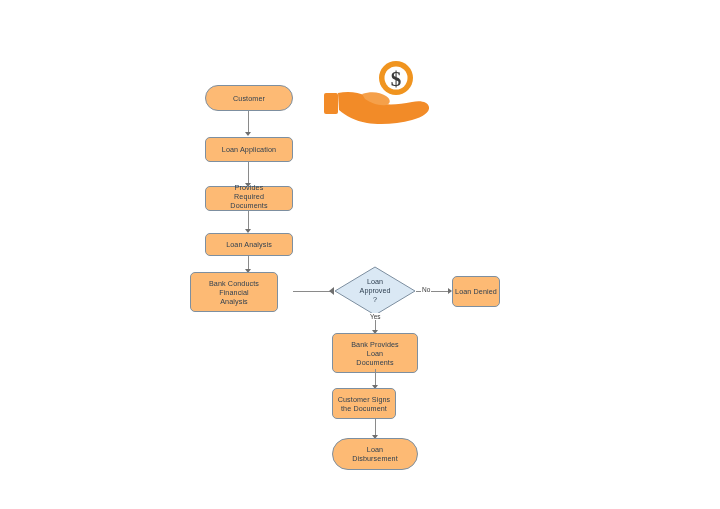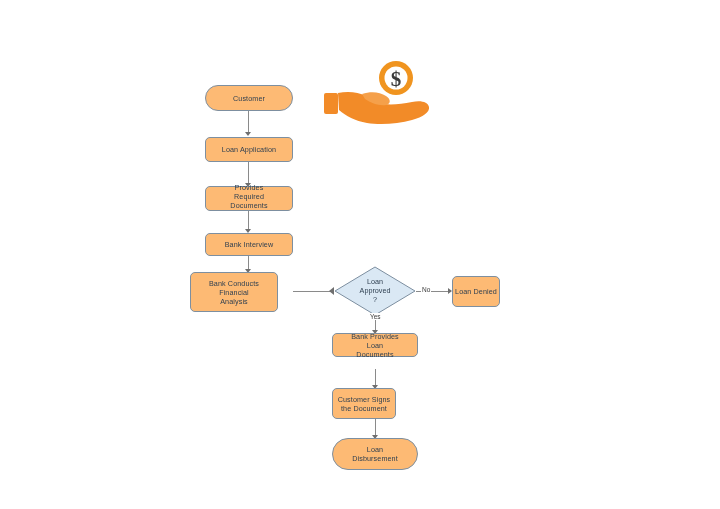--- a/index.html
+++ b/index.html
@@ -175,21 +175,21 @@
   <div class="node overflow" style="left:205px; top:186px; width:88px; height:25px;">
     <span class="lbl" style="top:-4px;">Provides
 Required
 Documents</span>
   </div>
 
   <div class="conn v" style="left:248px; top:211px; height:20px;"></div>
   <div class="arrow-down" style="left:245px; top:229px;"></div>
 
   <div class="node" style="left:205px; top:233px; width:88px; height:23px;">
-    <span class="lbl">Bank Interview</span>
+    <span class="lbl">Loan Analysis</span>
   </div>
 
   <div class="conn v" style="left:248px; top:256px; height:15px;"></div>
   <div class="arrow-down" style="left:245px; top:269px;"></div>
 
   <div class="node" style="left:190px; top:272px; width:88px; height:40px;">
     <span class="lbl">Bank Conducts
 Financial
 Analysis</span>
   </div>
@@ -211,21 +211,21 @@
   <div class="edge-label" style="left:421px; top:286px;">No</div>
 
   <div class="node" style="left:452px; top:276px; width:48px; height:31px;">
     <span class="lbl">Loan Denied</span>
   </div>
 
   <div class="conn v" style="left:375px; top:316px; height:16px;"></div>
   <div class="edge-label" style="left:369px; top:313px;">Yes</div>
   <div class="arrow-down" style="left:372px; top:330px;"></div>
 
-  <div class="node" style="left:332px; top:333px; width:86px; height:24px;">
+  <div class="node" style="left:332px; top:333px; width:86px; height:40px;">
     <span class="lbl">Bank Provides
 Loan
 Documents</span>
   </div>
 
   <div class="conn v" style="left:375px; top:369px; height:18px;"></div>
   <div class="arrow-down" style="left:372px; top:385px;"></div>
 
   <div class="node" style="left:332px; top:388px; width:64px; height:31px;">
     <span class="lbl">Customer Signs

